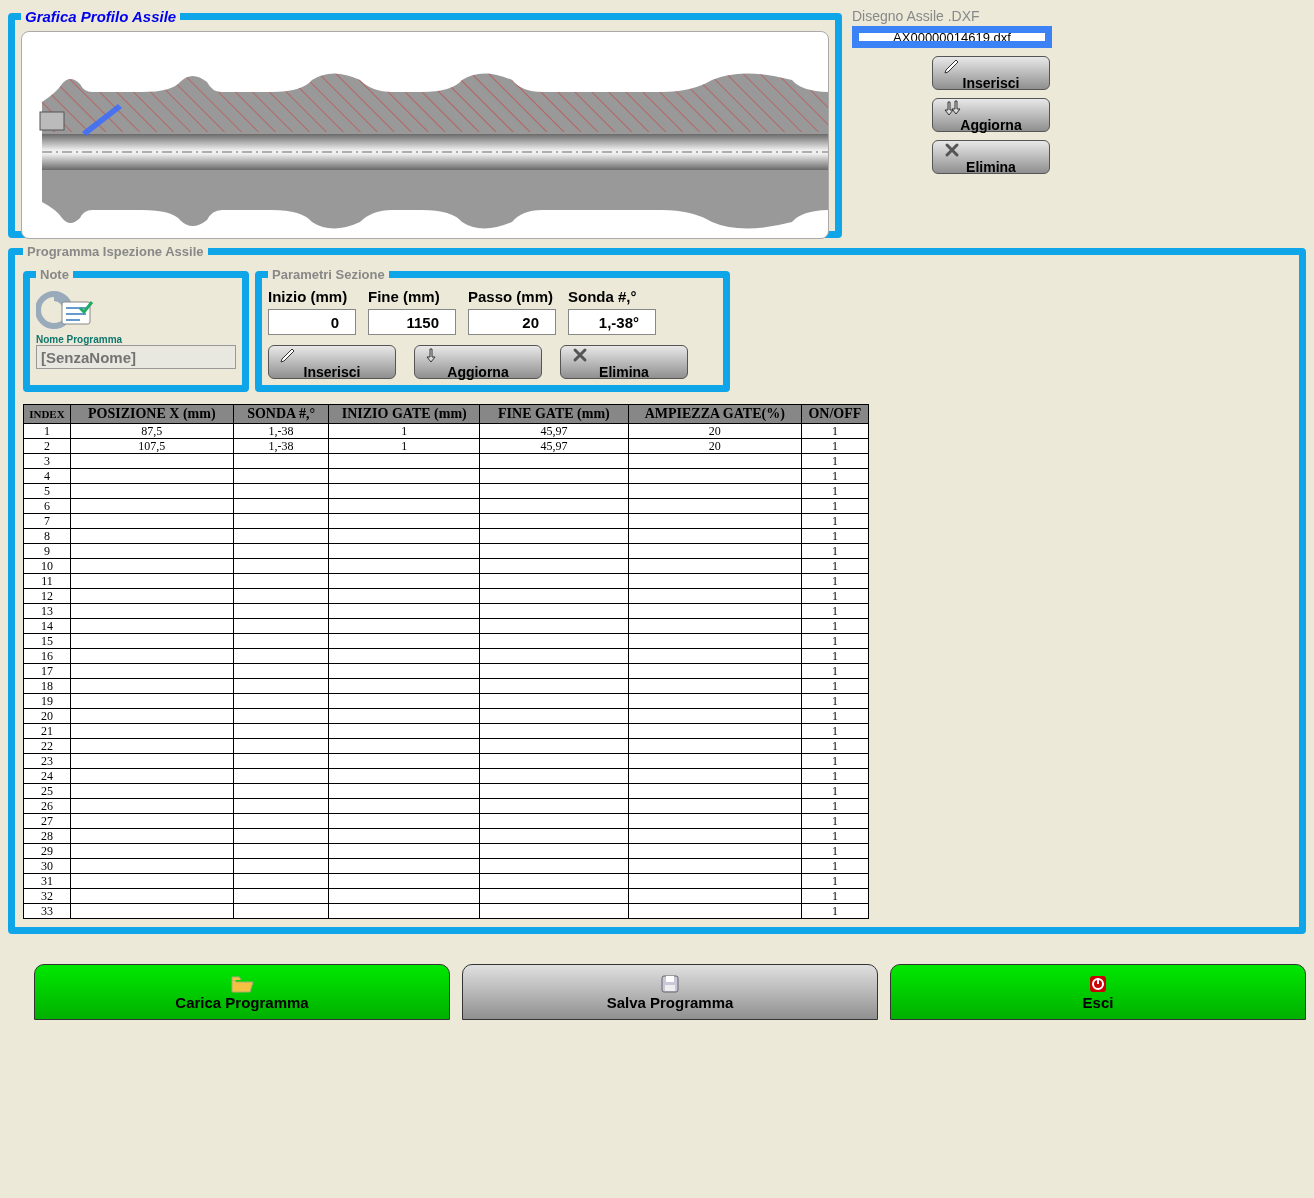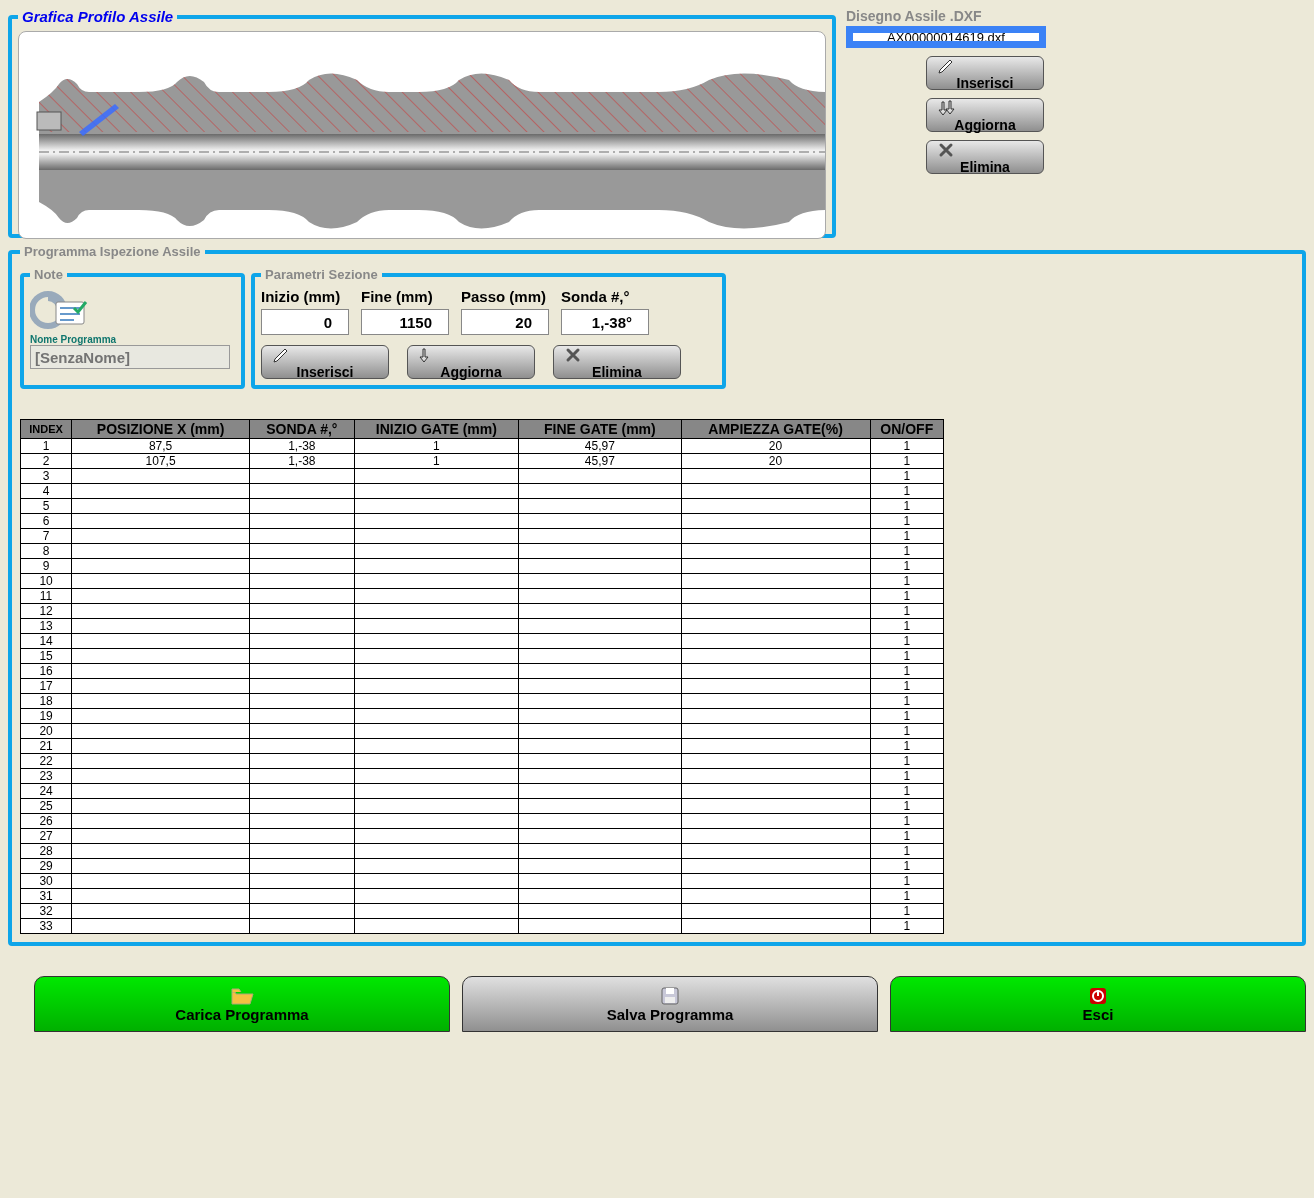--- a/index.html
+++ b/index.html
@@ -5,21 +5,21 @@
   * { box-sizing: border-box; }
   body {
     margin: 0;
     padding: 8px;
     background: #ece9d8;
     font-family: Arial, sans-serif;
     font-size: 12px;
     width: 1314px;
   }
   fieldset {
-    border: 4px solid #0ea5e9;
+    border: 7px solid #0ea5e9;
     border-radius: 4px;
     margin: 0 0 6px 0;
     padding: 6px;
     position: relative;
   }
   legend {
     font-weight: bold;
     padding: 0 4px;
     font-size: 13px;
   }
@@ -33,21 +33,21 @@
   .profile-canvas {
     width: 808px;
     height: 208px;
     background: #fff;
     border: 1px solid #aaa;
     border-radius: 8px;
     position: relative;
     overflow: hidden;
   }
   .dxf-box { flex: 1; border: none; padding-top: 0; }
-  .dxf-label { font-weight: bold; color: #888; font-size: 14px; }
+  .dxf-label { font-weight: normal; color: #888; font-size: 14px; }
   .dxf-input {
     width: 200px;
     height: 22px;
     border: 7px solid #3b82f6;
     background: #fff;
     text-align: center;
     font-size: 13px;
     margin-top: 2px;
   }
   .btn3d {
@@ -102,24 +102,25 @@
     content: '';
     position: absolute;
     right: 1px; top: 1px; bottom: 1px; width: 12px;
     background: linear-gradient(#eee,#ccc);
     border-left: 1px solid #aaa;
   }
   .param-btn-row { display: flex; gap: 18px; margin-top: 10px; }
   .btn3d.param { margin: 0; width: 128px; }
   table.grid {
     border-collapse: collapse;
-    width: 924px;
-    margin-top: 24px;
+    width: 846px;
+    margin-top: 6px;
     background: #fff;
     font-size: 12px;
+    font-family: Liberation Serif, serif;
   }
   table.grid th {
     background: #878787;
     color: #000;
     border: 1px solid #000;
     padding: 1px 2px;
     font-weight: bold;
     font-size: 14px;
     white-space: nowrap;
   }

